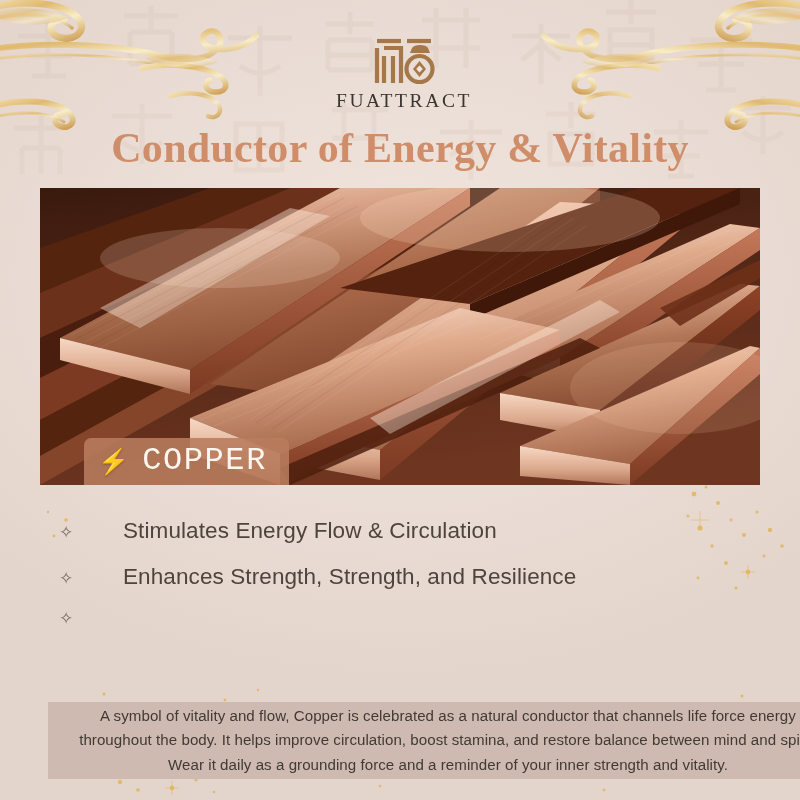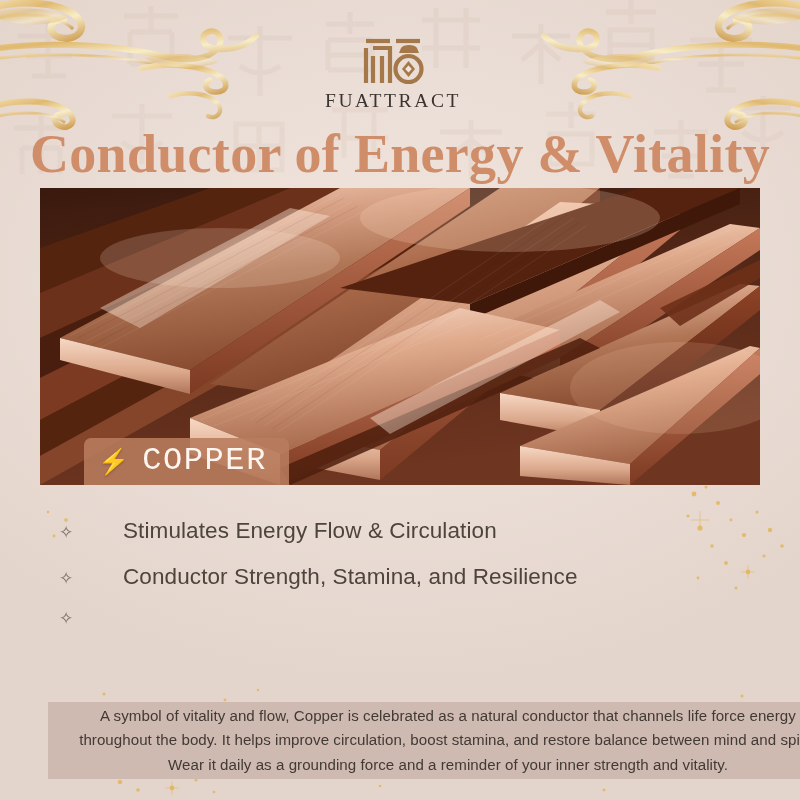--- a/index.html
+++ b/index.html
@@ -48,21 +48,21 @@
     top: 0;
     pointer-events: none;
   }
   .swirl-left  { left: -6px; }
   .swirl-right { right: -6px; transform: scaleX(-1); }
 
   
   .logo-block {
     position: absolute;
     top: 36px;
-    left: 1px;
+    left: 12px;
     width: 784px;
     text-align: center;
     z-index: 6;
   }
   .logo-mark {
     display: block;
     margin: 0 auto 5px;
   }
   .brand-name {
     font-family: "Liberation Serif", serif;
@@ -75,21 +75,21 @@
 
   
   .headline {
     position: absolute;
     top: 125px;
     left: 0;
     width: 800px;
     text-align: center;
     font-family: "Liberation Serif", serif;
     font-weight: bold;
-    font-size: 54px;
+    font-size: 42px;
     letter-spacing: 0.3px;
     color: #d08d69;
     z-index: 6;
     line-height: 1.1;
   }
 
   
   .hero {
     position: absolute;
     top: 188px;
@@ -479,21 +479,21 @@
     </g>
   </svg>
 
   <ul class="benefits">
     <li class="benefit">
       <span class="benefit-bullet">✧</span>
       <span class="benefit-text">Stimulates Energy Flow &amp; Circulation</span>
     </li>
     <li class="benefit">
       <span class="benefit-bullet">✧</span>
-      <span class="benefit-text">Conductor Strength, Stamina, and Resilience</span>
+      <span class="benefit-text">Enhances Strength, Strength, and Resilience</span>
     </li>
     <li class="benefit">
       <span class="benefit-bullet">✧</span>
     </li>
   </ul>
 
   <div class="footer">
     <p class="footer-text">A symbol of vitality and flow, Copper is celebrated as a natural conductor that channels life force energy throughout the body. It helps improve circulation, boost stamina, and restore balance between mind and spirit. Wear it daily as a grounding force and a reminder of your inner strength and vitality.</p>
   </div>
 

